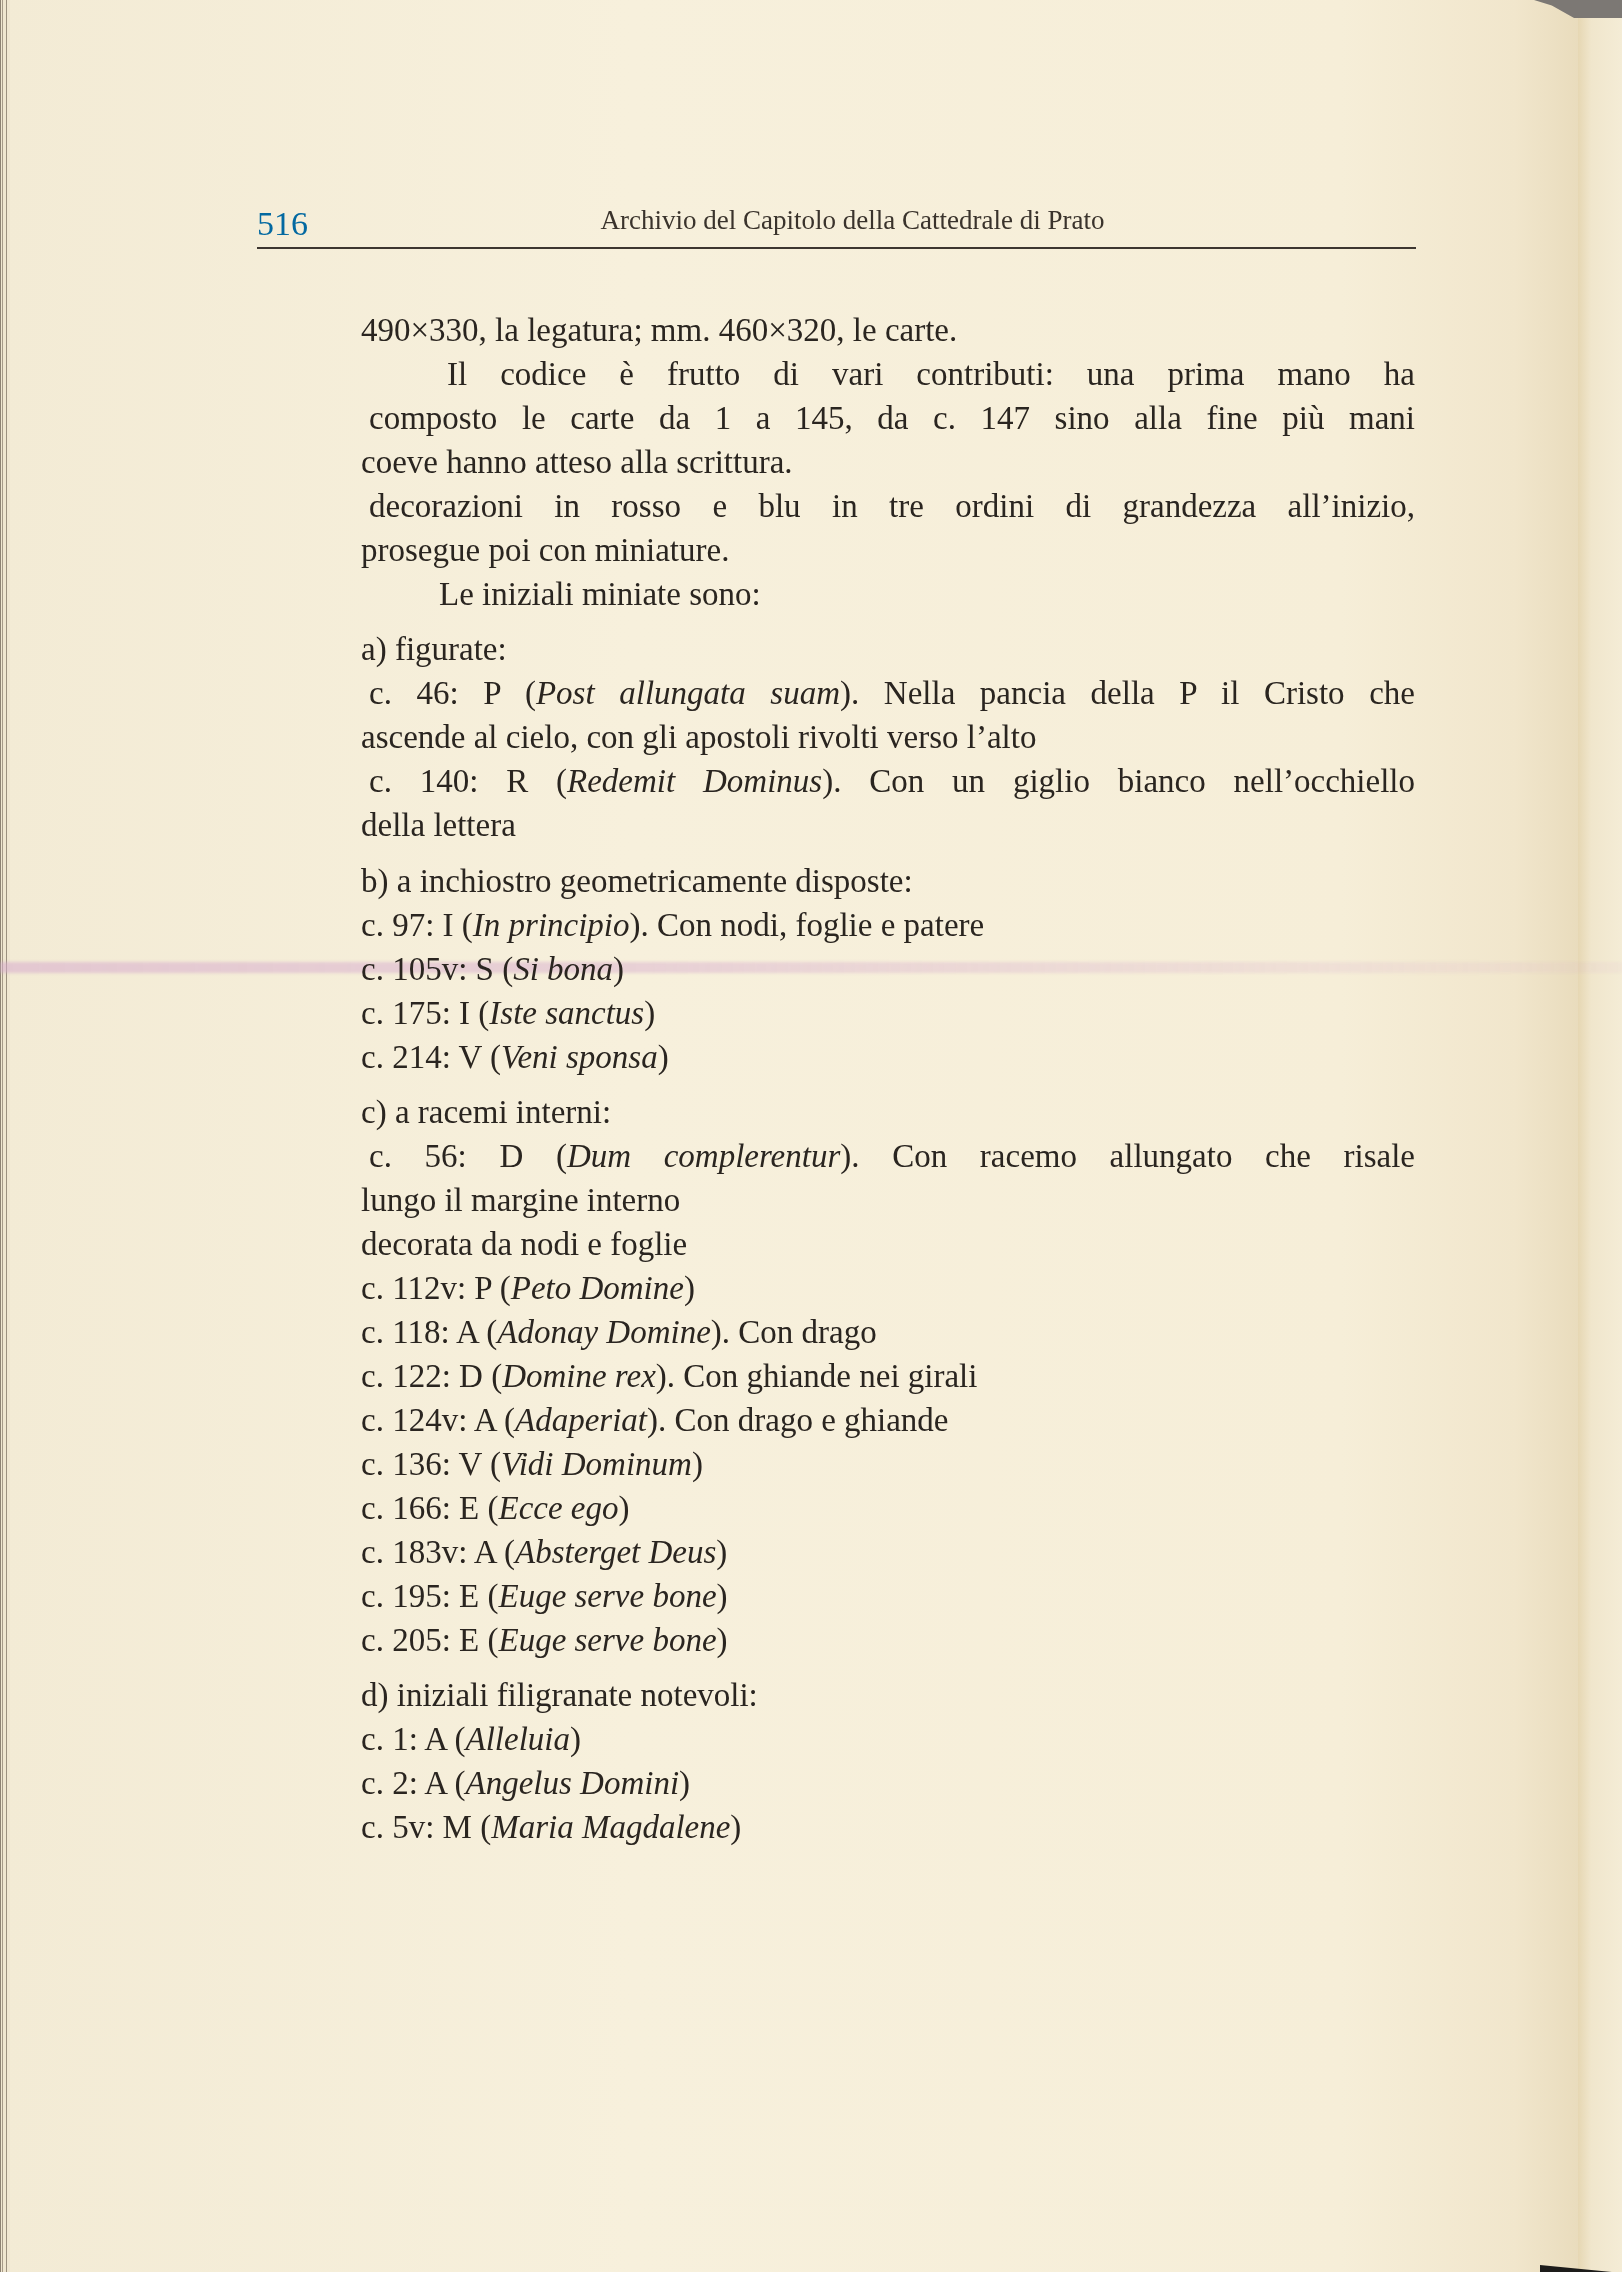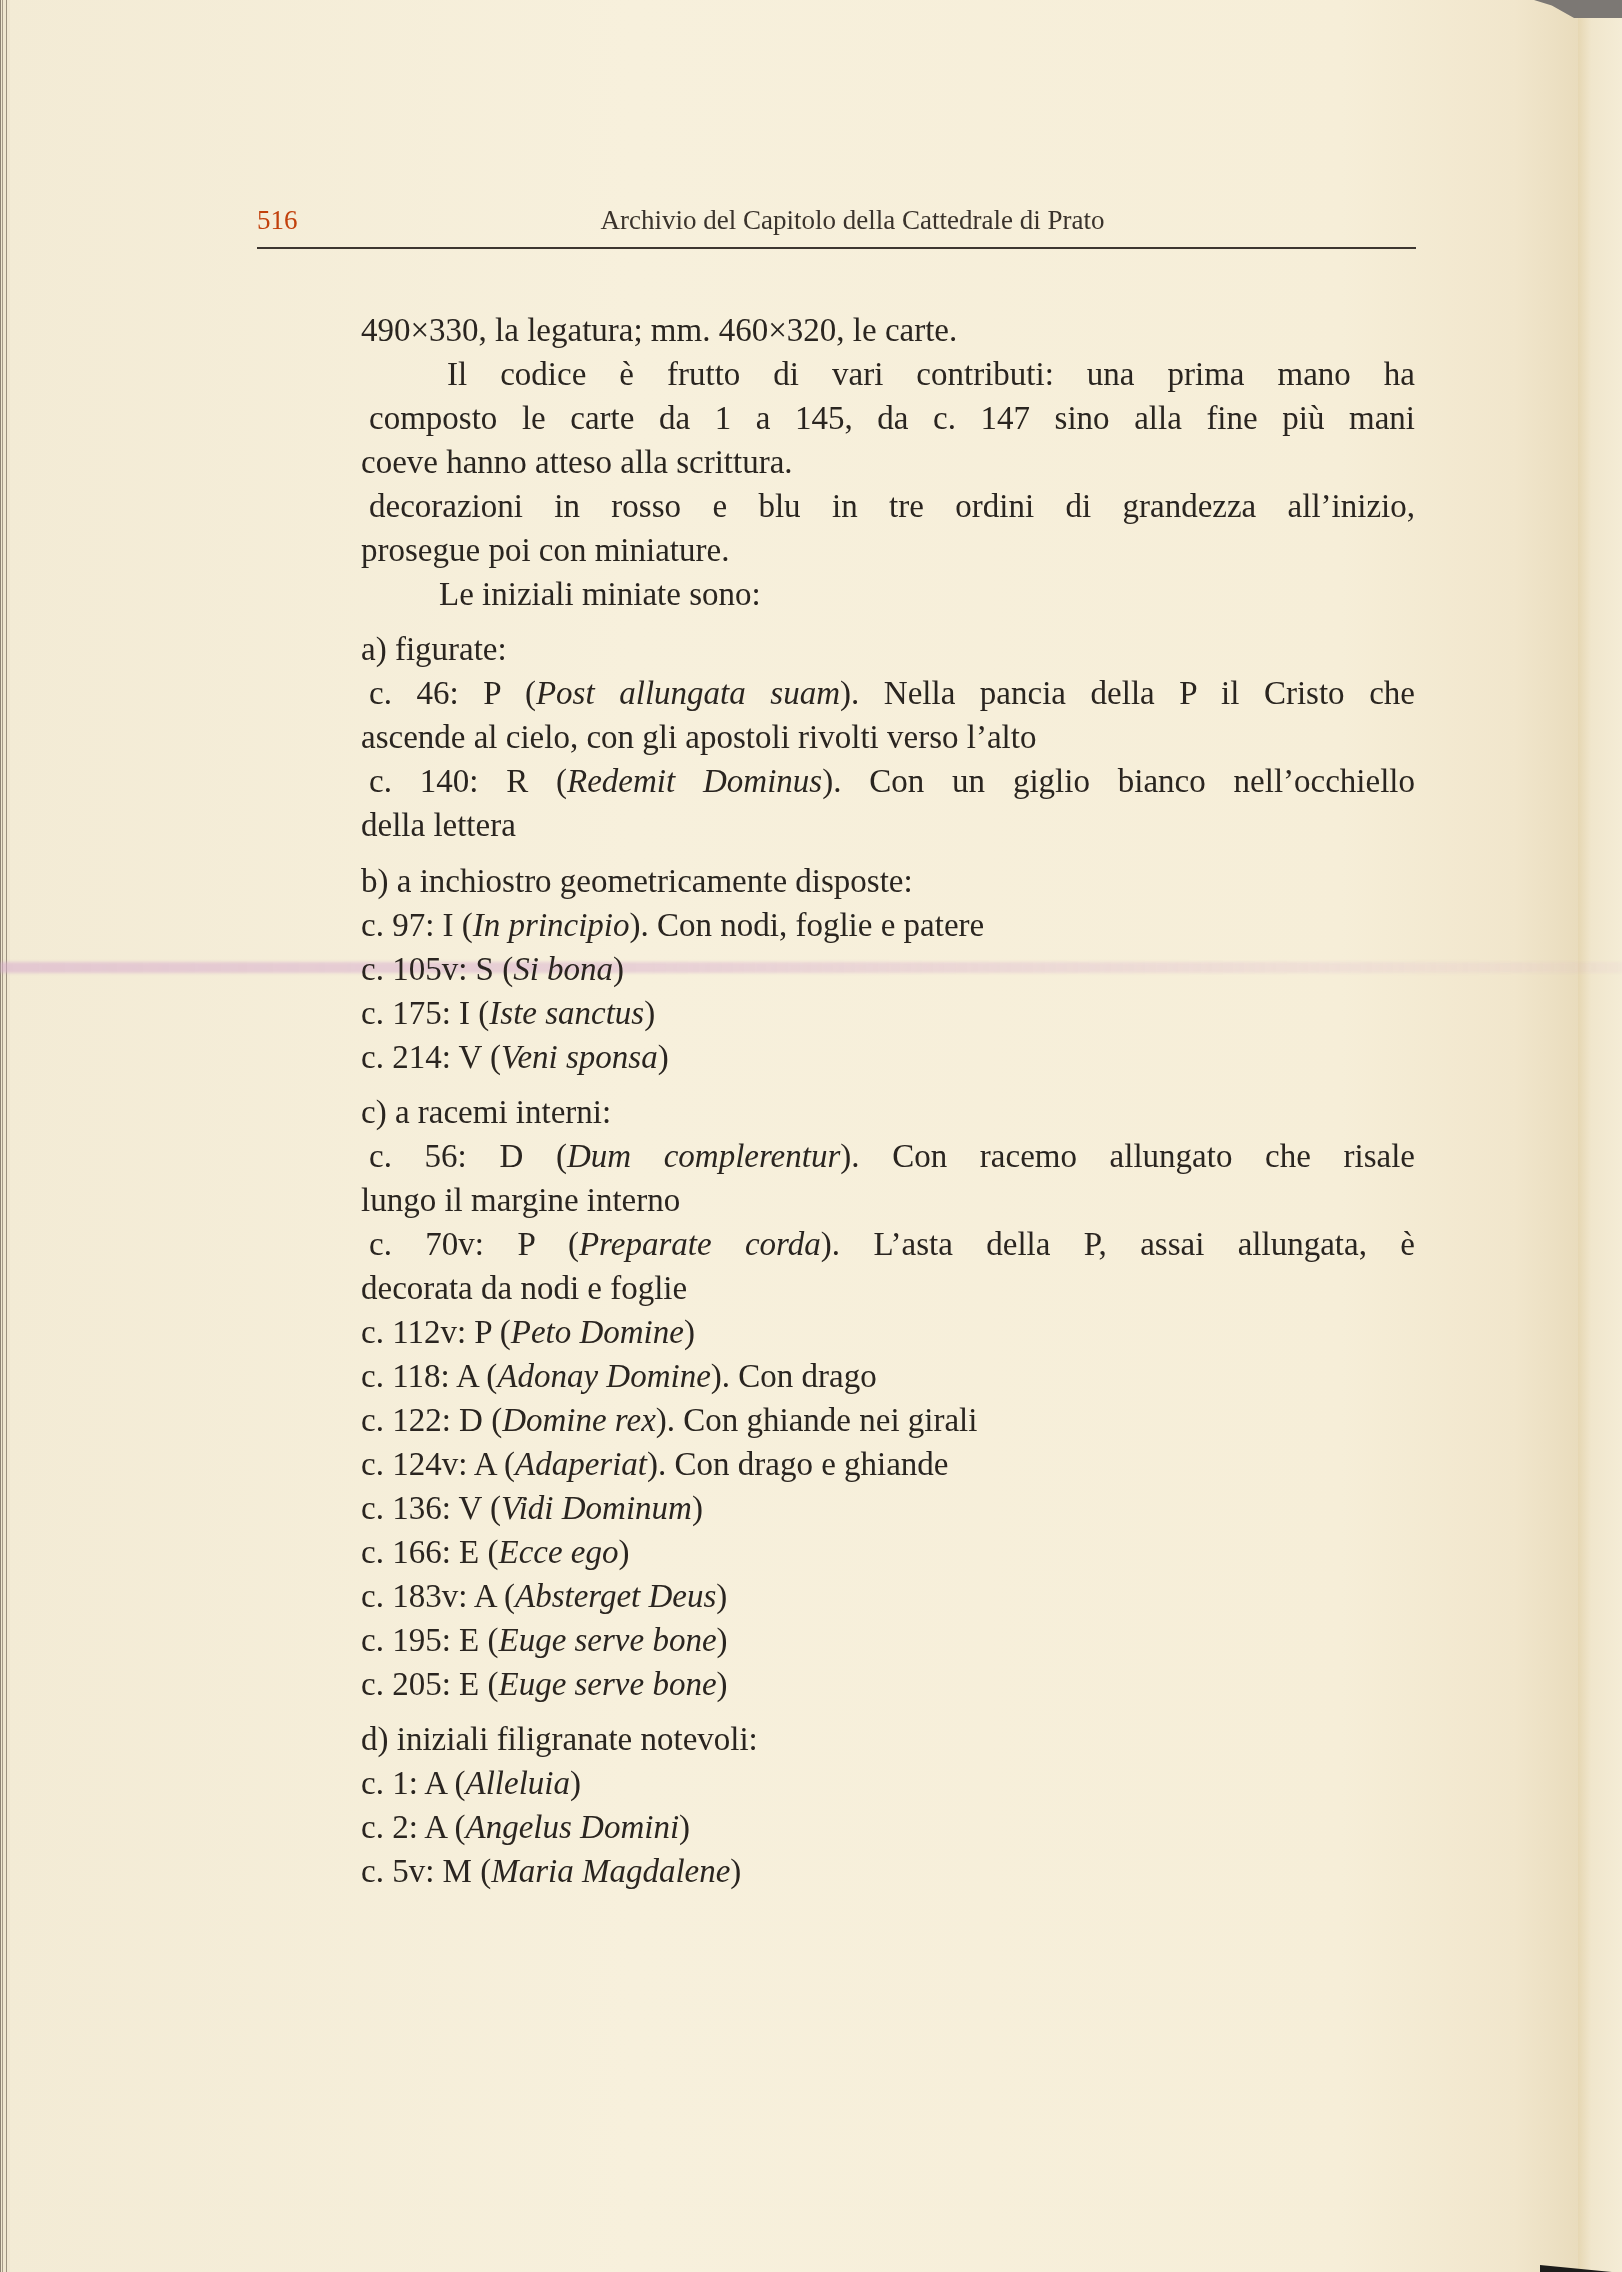--- a/index.html
+++ b/index.html
@@ -60,22 +60,22 @@
       position: absolute;
       left: 257px;
       top: 205px;
       width: 1159px;
       height: 32px;
     }
     .page-number {
       position: absolute;
       left: 0;
       top: 0;
-      font-size: 27px;
-      color: #c2410c;
+      font-size: 34px;
+      color: #0369a1;
     }
     .running-title {
       position: absolute;
       left: 0; right: 0;
       top: 0;
       text-align: center;
       font-size: 27px;
       color: #3a332c;
       padding-left: 32px;
     }
@@ -153,21 +153,20 @@
   <span class="line">b)  a inchiostro geometricamente disposte:</span>
   <span class="line"><span>c. 97: I (</span><em>In principio</em><span>).</span><span> Con nodi, foglie e patere</span></span>
   <span class="line"><span>c. 105v: S (</span><em>Si bona</em><span>)</span></span>
   <span class="line"><span>c. 175: I (</span><em>Iste sanctus</em><span>)</span></span>
   <span class="line"><span>c. 214: V (</span><em>Veni sponsa</em><span>)</span></span>
 
   <span class="gap"></span>
   <span class="line">c)  a racemi interni:</span>
   <span class="justify-line"><span>c. 56: D (</span><em>Dum complerentur</em><span>).</span><span> Con racemo allungato che risale</span></span>
   <span class="line">lungo il margine interno</span>
-  <span class="justify-line"><span>c. 70v: P (</span><em>Preparate corda</em><span>).</span><span> L’asta della P, assai allungata, è</span></span>
   <span class="line">decorata da nodi e foglie</span>
   <span class="line"><span>c. 112v: P (</span><em>Peto Domine</em><span>)</span></span>
   <span class="line"><span>c. 118: A (</span><em>Adonay Domine</em><span>).</span><span> Con drago</span></span>
   <span class="line"><span>c. 122: D (</span><em>Domine rex</em><span>).</span><span> Con ghiande nei girali</span></span>
   <span class="line"><span>c. 124v: A (</span><em>Adaperiat</em><span>).</span><span> Con drago e ghiande</span></span>
   <span class="line"><span>c. 136: V (</span><em>Vidi Dominum</em><span>)</span></span>
   <span class="line"><span>c. 166: E (</span><em>Ecce ego</em><span>)</span></span>
   <span class="line"><span>c. 183v: A (</span><em>Absterget Deus</em><span>)</span></span>
   <span class="line"><span>c. 195: E (</span><em>Euge serve bone</em><span>)</span></span>
   <span class="line"><span>c. 205: E (</span><em>Euge serve bone</em><span>)</span></span>

